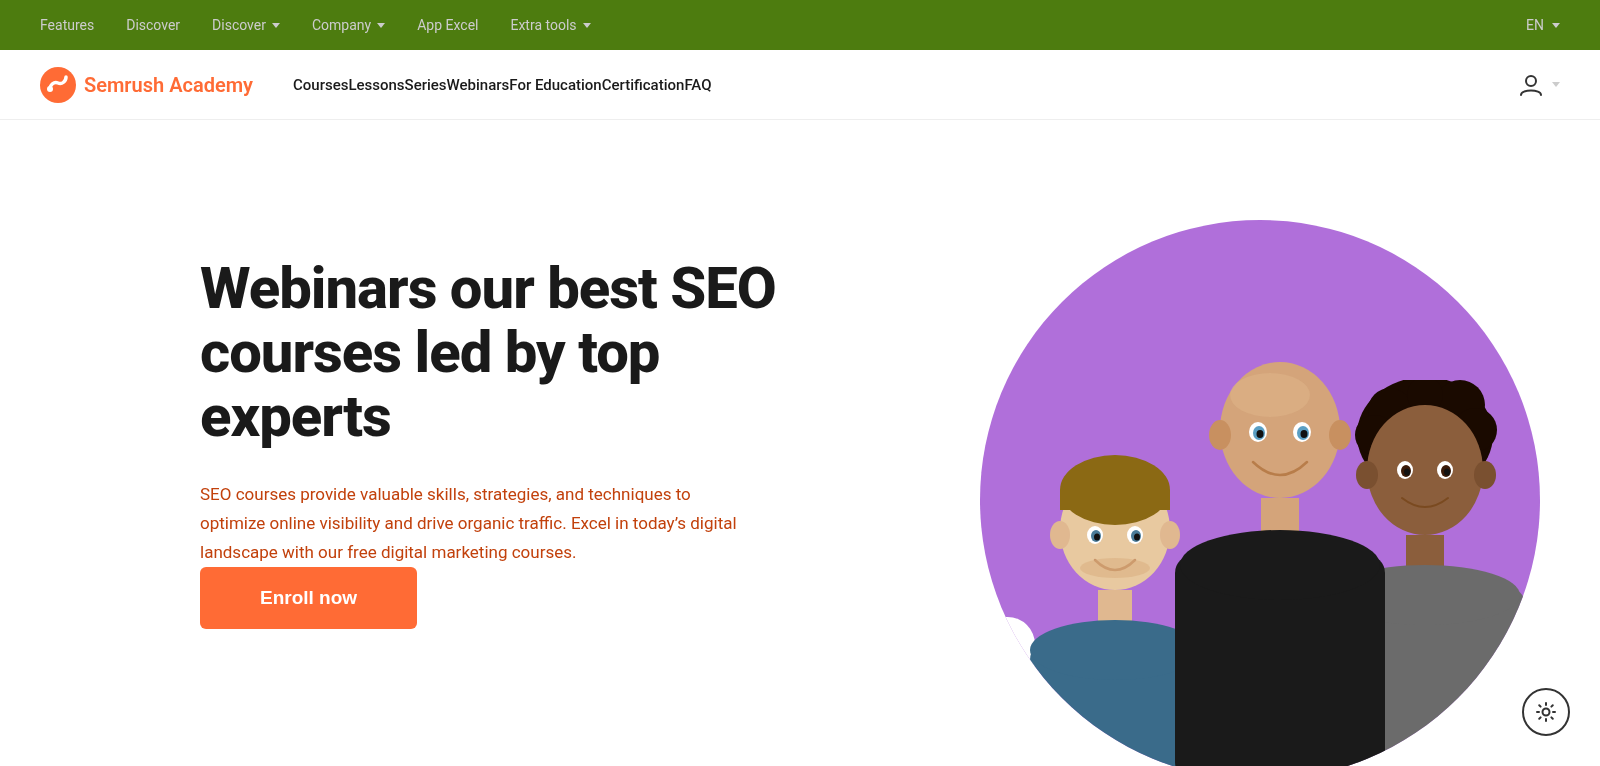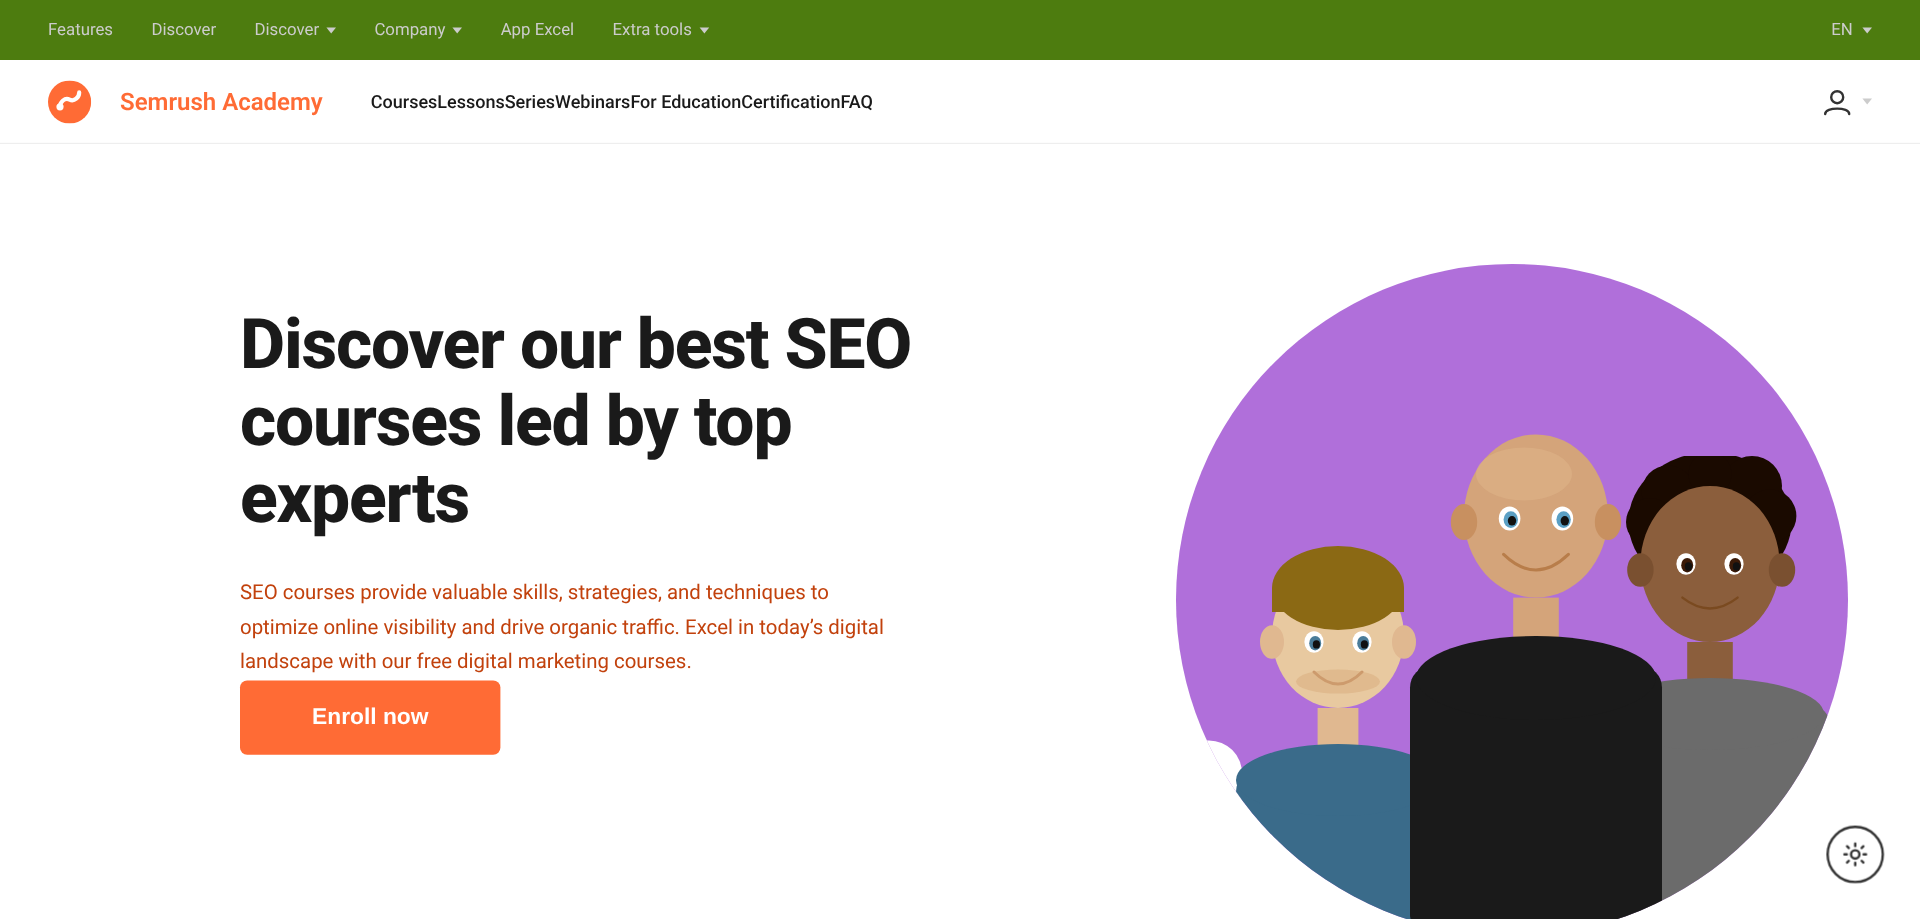--- a/index.html
+++ b/index.html
@@ -56,21 +56,21 @@
       border-bottom: 1px solid #eee;
     }
     .academy-nav-left {
       display: flex;
       align-items: center;
       gap: 40px;
     }
     .brand {
       display: flex;
       align-items: center;
-      gap: 24px;
+      gap: 8px;
       cursor: pointer;
     }
     .brand-name {
       font-size: 20px;
       font-weight: 600;
       color: #1a1a1a;
     }
     .brand-name span {
       color: #ff6b35;
     }
@@ -232,21 +232,21 @@
     <svg width="26" height="26" viewBox="0 0 26 26" fill="none" xmlns="http://www.w3.org/2000/svg">
       <circle cx="13" cy="9" r="5" stroke="#333" stroke-width="2" fill="none"></circle>
       <path d="M3 23 C3 17, 23 17, 23 23" stroke="#333" stroke-width="2" stroke-linecap="round" fill="none"></path>
     </svg>
     <span class="chevron-down"></span>
   </div>
 </nav>
 
 <section class="hero">
   <div class="hero-content">
-    <h1 class="hero-title">Discover our best SEO courses led by top experts</h1>
+    <h1 class="hero-title">Webinars our best SEO courses led by top experts</h1>
     <p class="hero-description">SEO courses provide valuable skills, strategies, and techniques to optimize online visibility and drive organic traffic. Excel in today’s digital landscape with our free digital marketing courses.</p>
     <button class="enroll-button">Enroll now</button>
   </div>
 
   <div class="hero-image-area">
     <div class="hero-circle">
 
       <div style="position:absolute;bottom:0;left:30px;width:210px;height:330px;z-index:1;">
         <svg viewBox="0 0 210 330" width="210" height="330">
 

